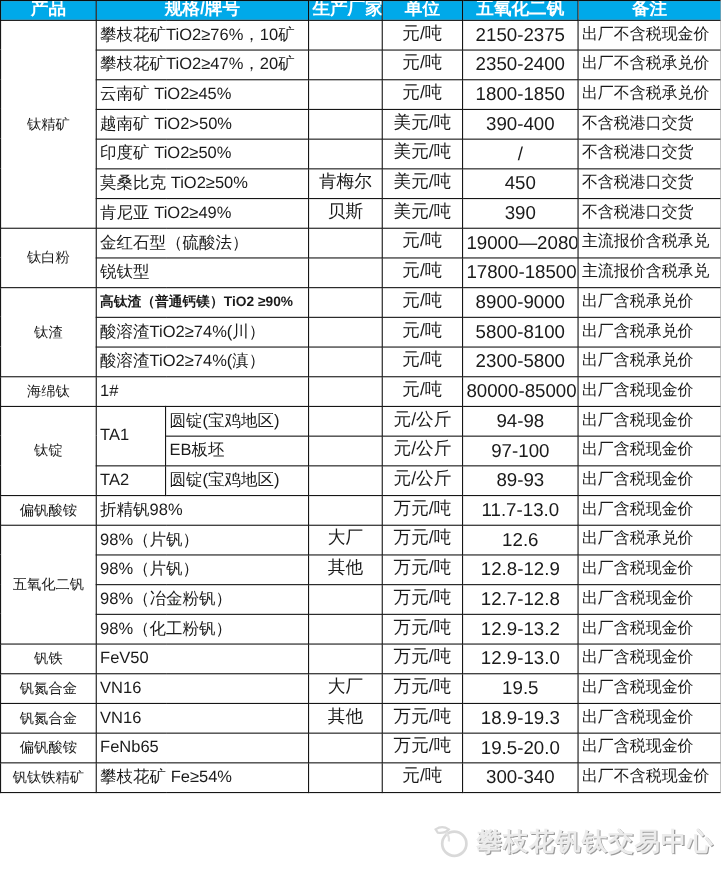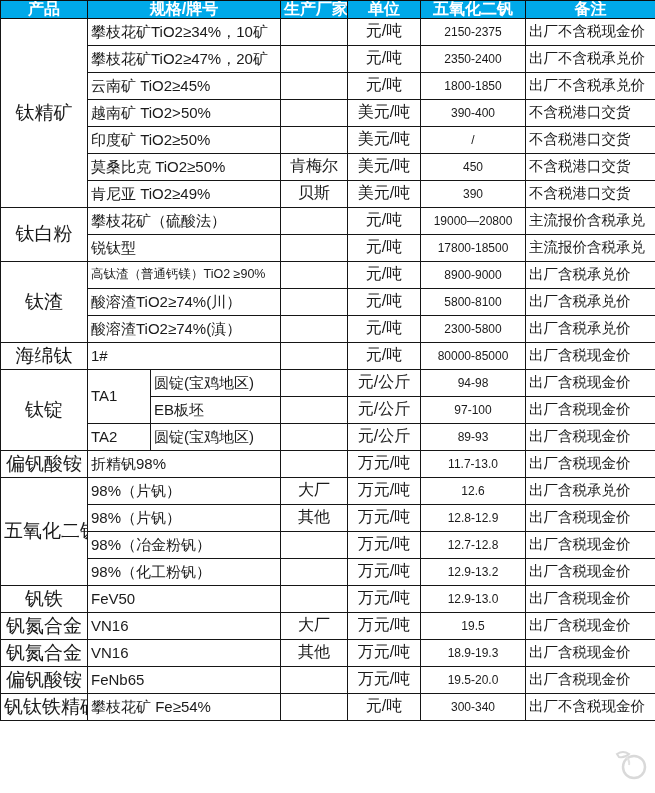--- a/index.html
+++ b/index.html
@@ -29,25 +29,25 @@
   }
   .price-table thead th {
     background: #00A9E9;
     color: #ffffff;
     font-weight: bold;
     font-size: 16px;
     height: 14px;
     text-align: center;
     border-color: #0d0d0d;
   }
-  td.product { text-align: center; font-size: 19px; }
+  td.product { text-align: center; font-size: 13px; }
   td.spec { text-align: left; font-size: 15px; }
-  td.spec-sm { font-size: 12.5px; }
+  td.spec-sm { font-size: 12.5px; font-weight: bold; }
   td.unit, td.mfr, td.price { text-align: center; font-size: 16px; }
-  td.price { font-size: 12px; }
+  td.price { font-size: 17px; }
   td.note { text-align: left; font-size: 14.5px; letter-spacing: 0; margin-left: 48px; }
   .watermark {
     position: absolute;
     top: 748px;
     right: 6px;
     display: flex;
     align-items: center;
     gap: 5px;
     pointer-events: none;
   }
@@ -80,21 +80,21 @@
       <th colspan="2">规格/牌号</th>
       <th>生产厂家</th>
       <th>单位</th>
       <th>五氧化二钒</th>
       <th>备注</th>
     </tr>
   </thead>
   <tbody>
     <tr>
       <td class="product" rowspan="7">钛精矿</td>
-      <td class="spec" colspan="2">攀枝花矿TiO2≥34%，10矿</td>
+      <td class="spec" colspan="2">攀枝花矿TiO2≥76%，10矿</td>
       <td class="mfr"></td>
       <td class="unit">元/吨</td>
       <td class="price">2150-2375</td>
       <td class="note">出厂不含税现金价</td>
     </tr>
     <tr>
       <td class="spec" colspan="2">攀枝花矿TiO2≥47%，20矿</td>
       <td class="mfr"></td>
       <td class="unit">元/吨</td>
       <td class="price">2350-2400</td>
@@ -130,21 +130,21 @@
     </tr>
     <tr>
       <td class="spec" colspan="2">肯尼亚 TiO2≥49%</td>
       <td class="mfr">贝斯</td>
       <td class="unit">美元/吨</td>
       <td class="price">390</td>
       <td class="note">不含税港口交货</td>
     </tr>
     <tr>
       <td class="product" rowspan="2">钛白粉</td>
-      <td class="spec" colspan="2">攀枝花矿（硫酸法）</td>
+      <td class="spec" colspan="2">金红石型（硫酸法）</td>
       <td class="mfr"></td>
       <td class="unit">元/吨</td>
       <td class="price">19000—20800</td>
       <td class="note">主流报价含税承兑</td>
     </tr>
     <tr>
       <td class="spec" colspan="2">锐钛型</td>
       <td class="mfr"></td>
       <td class="unit">元/吨</td>
       <td class="price">17800-18500</td>
@@ -285,13 +285,14 @@
 </table>
 
 <div class="watermark">
   <span class="wm-logo">
     <svg viewBox="0 0 36 34" width="36" height="34" xmlns="http://www.w3.org/2000/svg">
       <circle cx="21" cy="19" r="11" fill="none" stroke="#bbbbbb" stroke-width="2.5"></circle>
       <path d="M4 6 Q10 2 16 6 Q12 10 6 9 Z" fill="none" stroke="#bbbbbb" stroke-width="2"></path>
       <path d="M13 9 Q17 12 16 17" fill="none" stroke="#cccccc" stroke-width="2"></path>
     </svg>
   </span>
+  <span class="wm-text">攀枝花钒钛交易中心</span>
 </div>
 
 </body></html>

